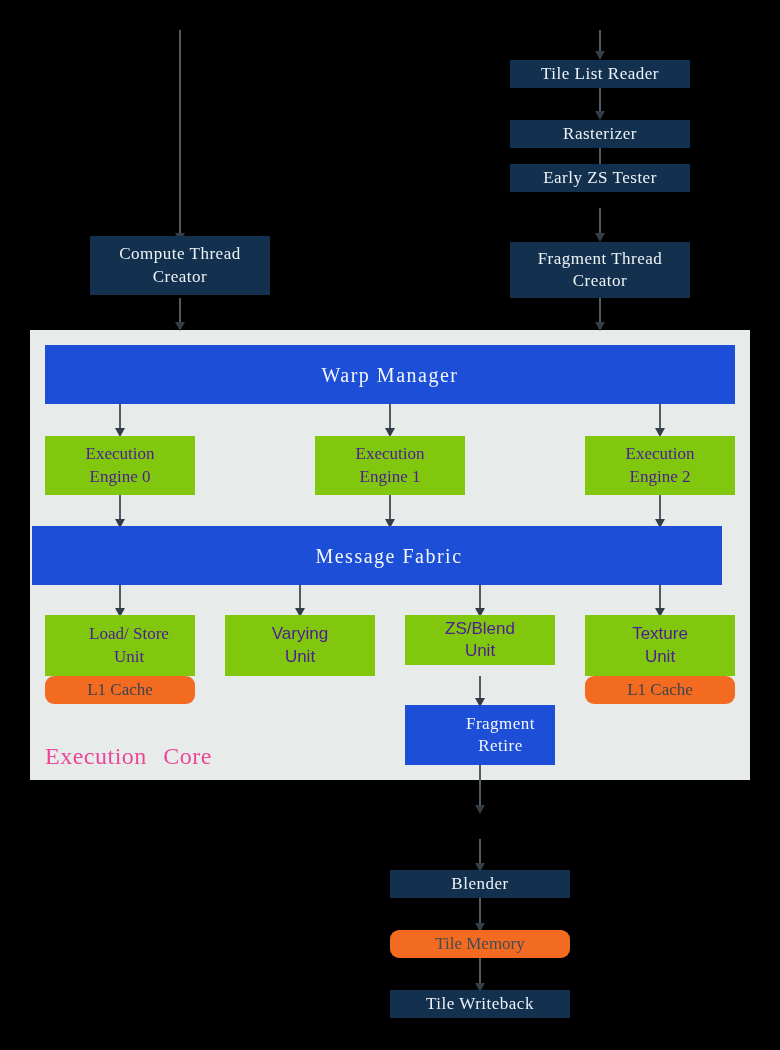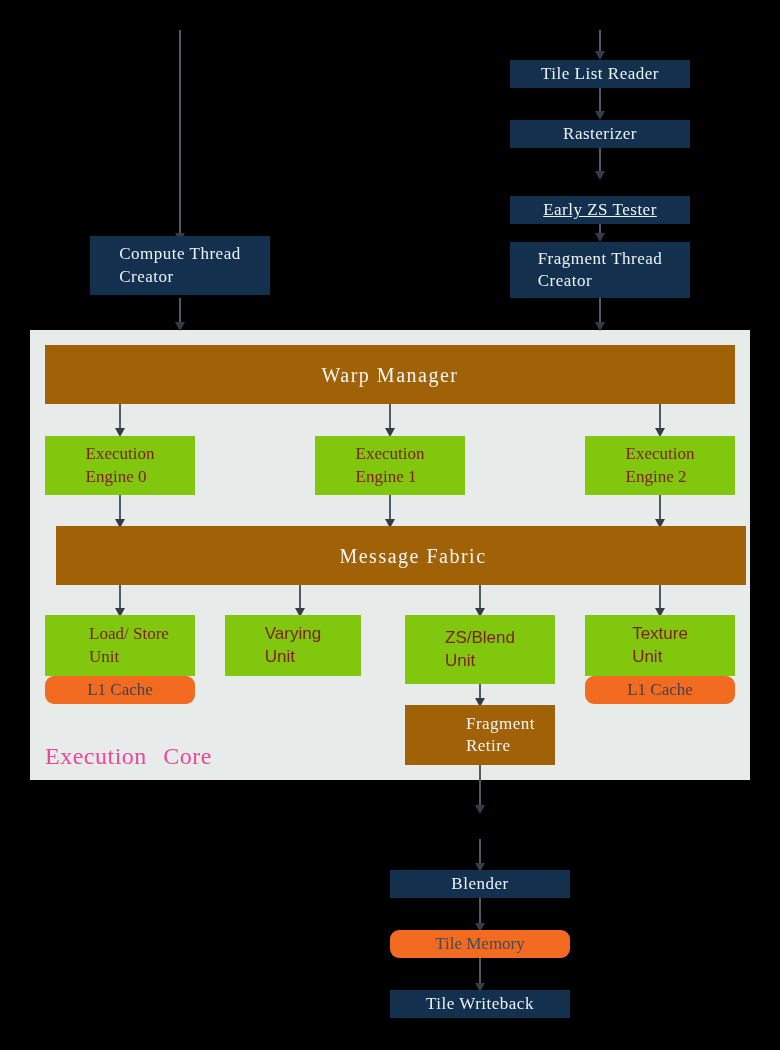--- a/index.html
+++ b/index.html
@@ -9,44 +9,44 @@
     height: 1050px;
     background: #000000;
     overflow: hidden;
     font-family: "Liberation Serif", serif;
   }
   .node {
     position: absolute;
     display: flex;
     align-items: center;
     justify-content: center;
-    text-align: left;
+    text-align: center;
     white-space: pre-line;
     box-sizing: border-box;
     line-height: 1.3;
   }
   .navy {
     background: #13304e;
     color: #eef3f6;
     font-size: 17px;
     letter-spacing: 0.5px;
   }
   .teal {
-    background: #a16207;
+    background: #1d4ed8;
     color: #f2f6f7;
     font-size: 17px;
     letter-spacing: 0.5px;
   }
   .teal.bar {
     font-size: 20px;
     letter-spacing: 1.5px;
   }
   .green {
     background: #80c70d;
-    color: #7f1d1d;
+    color: #4c1d95;
     font-size: 17px;
   }
   .orange {
     background: #f26b21;
     color: #3c444d;
     font-size: 17px;
     border-radius: 9px;
   }
   .sans { font-family: "Liberation Sans", sans-serif; }
   .panel {
@@ -111,40 +111,40 @@
   <div class="arrow" style="left:479px; top:765px; height:40px;"></div>
   <div class="arrow" style="left:479px; top:839px; height:24px;"></div>
   <div class="arrow" style="left:479px; top:898px; height:25px;"></div>
   <div class="arrow" style="left:479px; top:958px; height:25px;"></div>
 
   <div class="node navy" style="left:90px; top:236px; width:180px; height:59px;">Compute Thread
 Creator</div>
 
   <div class="node navy" style="left:510px; top:60px; width:180px; height:28px;">Tile List Reader</div>
   <div class="node navy" style="left:510px; top:120px; width:180px; height:28px;">Rasterizer</div>
-  <div class="node navy" style="left:510px; top:196px; width:180px; height:28px;text-decoration:underline;">Early ZS Tester</div>
+  <div class="node navy" style="left:510px; top:164px; width:180px; height:28px;">Early ZS Tester</div>
   <div class="node navy" style="left:510px; top:242px; width:180px; height:56px;">Fragment Thread
 Creator</div>
 
   <div class="node teal bar" style="left:45px; top:345px; width:690px; height:59px;">Warp Manager</div>
 
   <div class="node green" style="left:45px; top:436px; width:150px; height:59px;">Execution
 Engine 0</div>
   <div class="node green" style="left:315px; top:436px; width:150px; height:59px;">Execution
 Engine 1</div>
   <div class="node green" style="left:585px; top:436px; width:150px; height:59px;">Execution
 Engine 2</div>
 
-  <div class="node teal bar" style="left:56px; top:526px; width:690px; height:59px;padding-left:24px;">Message Fabric</div>
+  <div class="node teal bar" style="left:32px; top:526px; width:690px; height:59px;padding-left:24px;">Message Fabric</div>
 
   <div class="node green" style="left:45px; top:615px; width:150px; height:61px;padding-left:18px;">Load/ Store
 Unit</div>
-  <div class="node green sans" style="left:225px; top:615px; width:136px; height:61px;">Varying
+  <div class="node green sans" style="left:225px; top:615px; width:150px; height:61px;">Varying
 Unit</div>
-  <div class="node green sans" style="left:405px; top:615px; width:150px; height:69px;">ZS/Blend
+  <div class="node green sans" style="left:405px; top:615px; width:150px; height:50px;">ZS/Blend
 Unit</div>
   <div class="node green sans" style="left:585px; top:615px; width:150px; height:61px;">Texture
 Unit</div>
 
   <div class="node orange" style="left:45px; top:676px; width:150px; height:28px;">L1 Cache</div>
   <div class="node orange" style="left:585px; top:676px; width:150px; height:28px;">L1 Cache</div>
 
   <div class="node teal" style="left:405px; top:705px; width:150px; height:60px;padding-left:41px;">Fragment
 Retire</div>
 

